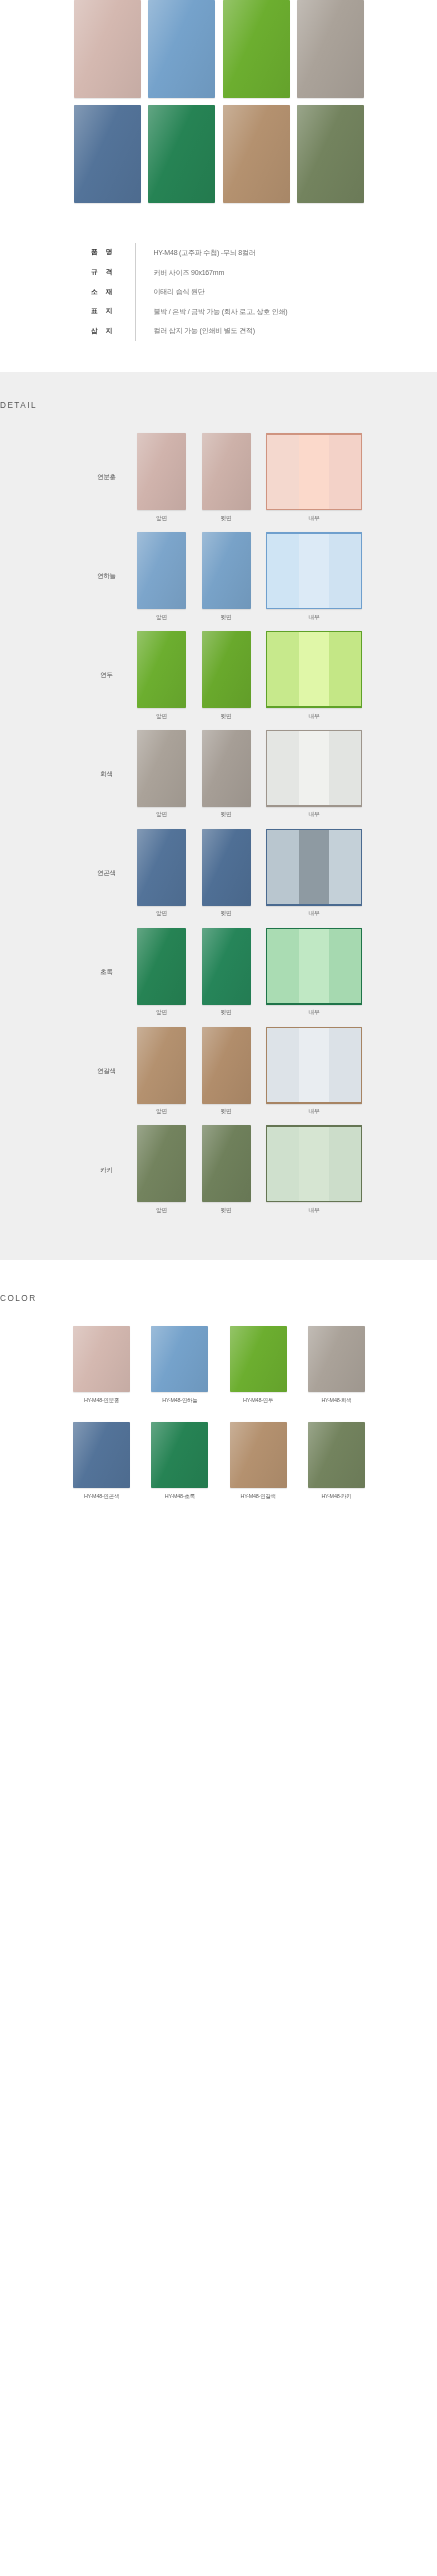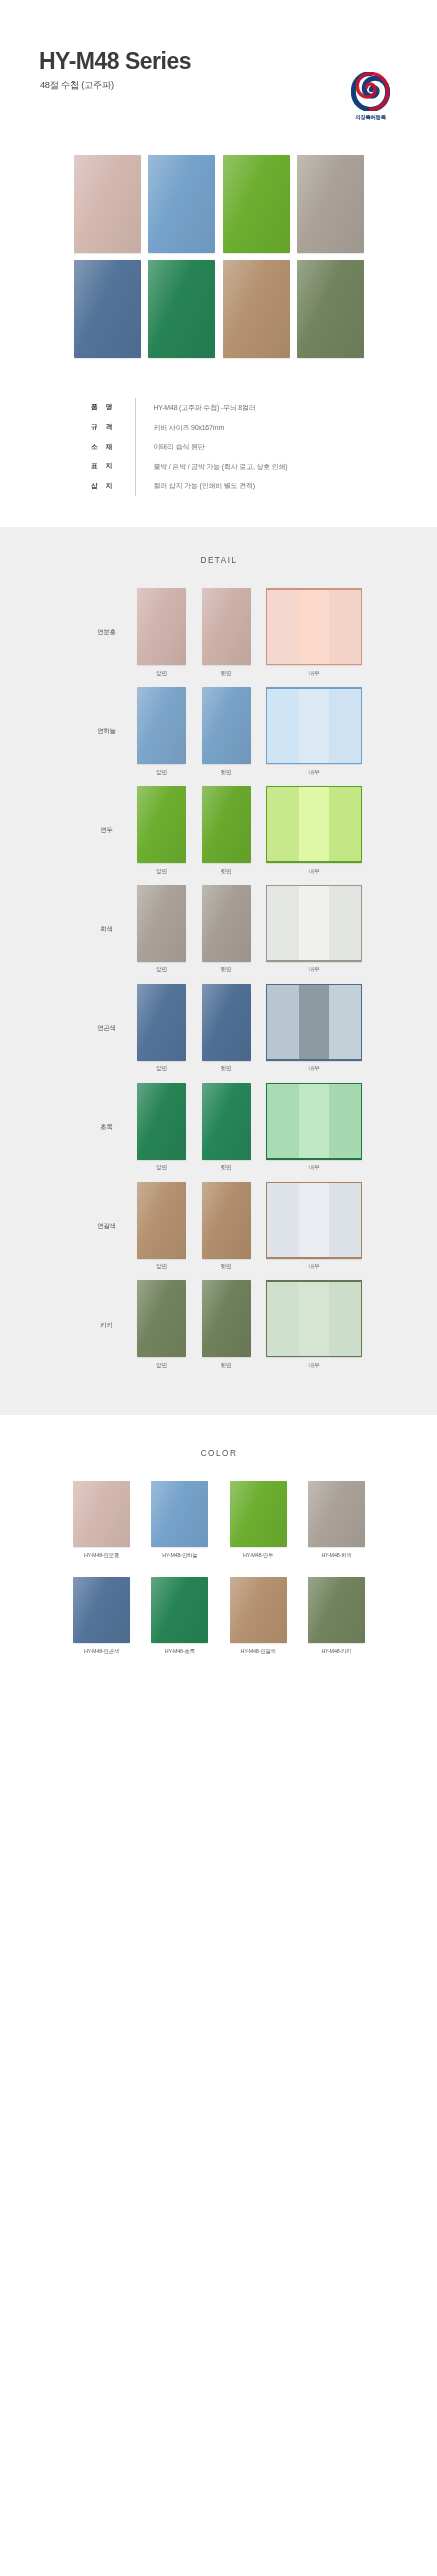--- a/index.html
+++ b/index.html
@@ -130,21 +130,21 @@
     letter-spacing:-0.2px;
     white-space:nowrap;
   }
 
   
   .detail{
     background:#efefef;
     padding:29px 0 36px 0;
   }
   .section-title{
-    text-align:center;
+    text-align:left;
     font-size:8.2px;
     letter-spacing:1.5px;
     color:#555;
     font-weight:normal;
     margin-bottom:23px;
   }
   .detail-row{
     display:flex;
     align-items:center;
     justify-content:center;
@@ -236,34 +236,20 @@
     color:#5d5d5d;
     letter-spacing:-0.2px;
     white-space:nowrap;
   }
 </style>
 </head>
 <body>
 
 <div class="page">
 
-  <header class="hero">
-    <h1 class="hero-title">HY-M48 Series</h1>
-    <h2 class="hero-sub">48절 수첩 (고주파)</h2>
-
-    <div class="emblem-wrap">
-      <div class="emblem">
-        <svg viewBox="0 0 100 100" aria-hidden="true">
-          <path d="M50 4 C24 4 6 24 6 50 C6 76 24 96 50 96 C76 96 94 76 94 50 C94 30 80 16 62 16 C46 16 34 27 34 42 C34 54 43 62 53 62 C61 62 67 56 67 49 C67 44 63 40 58 40 C55 40 52 42 52 45" fill="none" stroke="#123f7a" stroke-width="13" stroke-linecap="round"></path>
-          <path d="M50 96 C76 96 94 76 94 50 C94 24 76 4 50 4 C30 4 16 18 16 36 C16 52 27 64 42 64 C54 64 62 55 62 45 C62 37 56 31 49 31 C44 31 40 35 40 39" fill="none" stroke="#c8102e" stroke-width="9" stroke-linecap="round" opacity="0.95"></path>
-        </svg>
-      </div>
-      <div class="emblem-caption">의장특허등록</div>
-    </div>
-  </header>
 
   <section class="topgrid" id="topgrid">
       <div class="topgrid-row">
         <div class="topcard weave" style="background: rgb(231, 200, 191);"></div>
         <div class="topcard weave" style="background: rgb(127, 176, 221);"></div>
         <div class="topcard weave" style="background: rgb(118, 189, 51);"></div>
         <div class="topcard weave" style="background: rgb(185, 176, 167);"></div>
       </div>
       <div class="topgrid-row">
         <div class="topcard weave" style="background: rgb(91, 125, 166);"></div>

